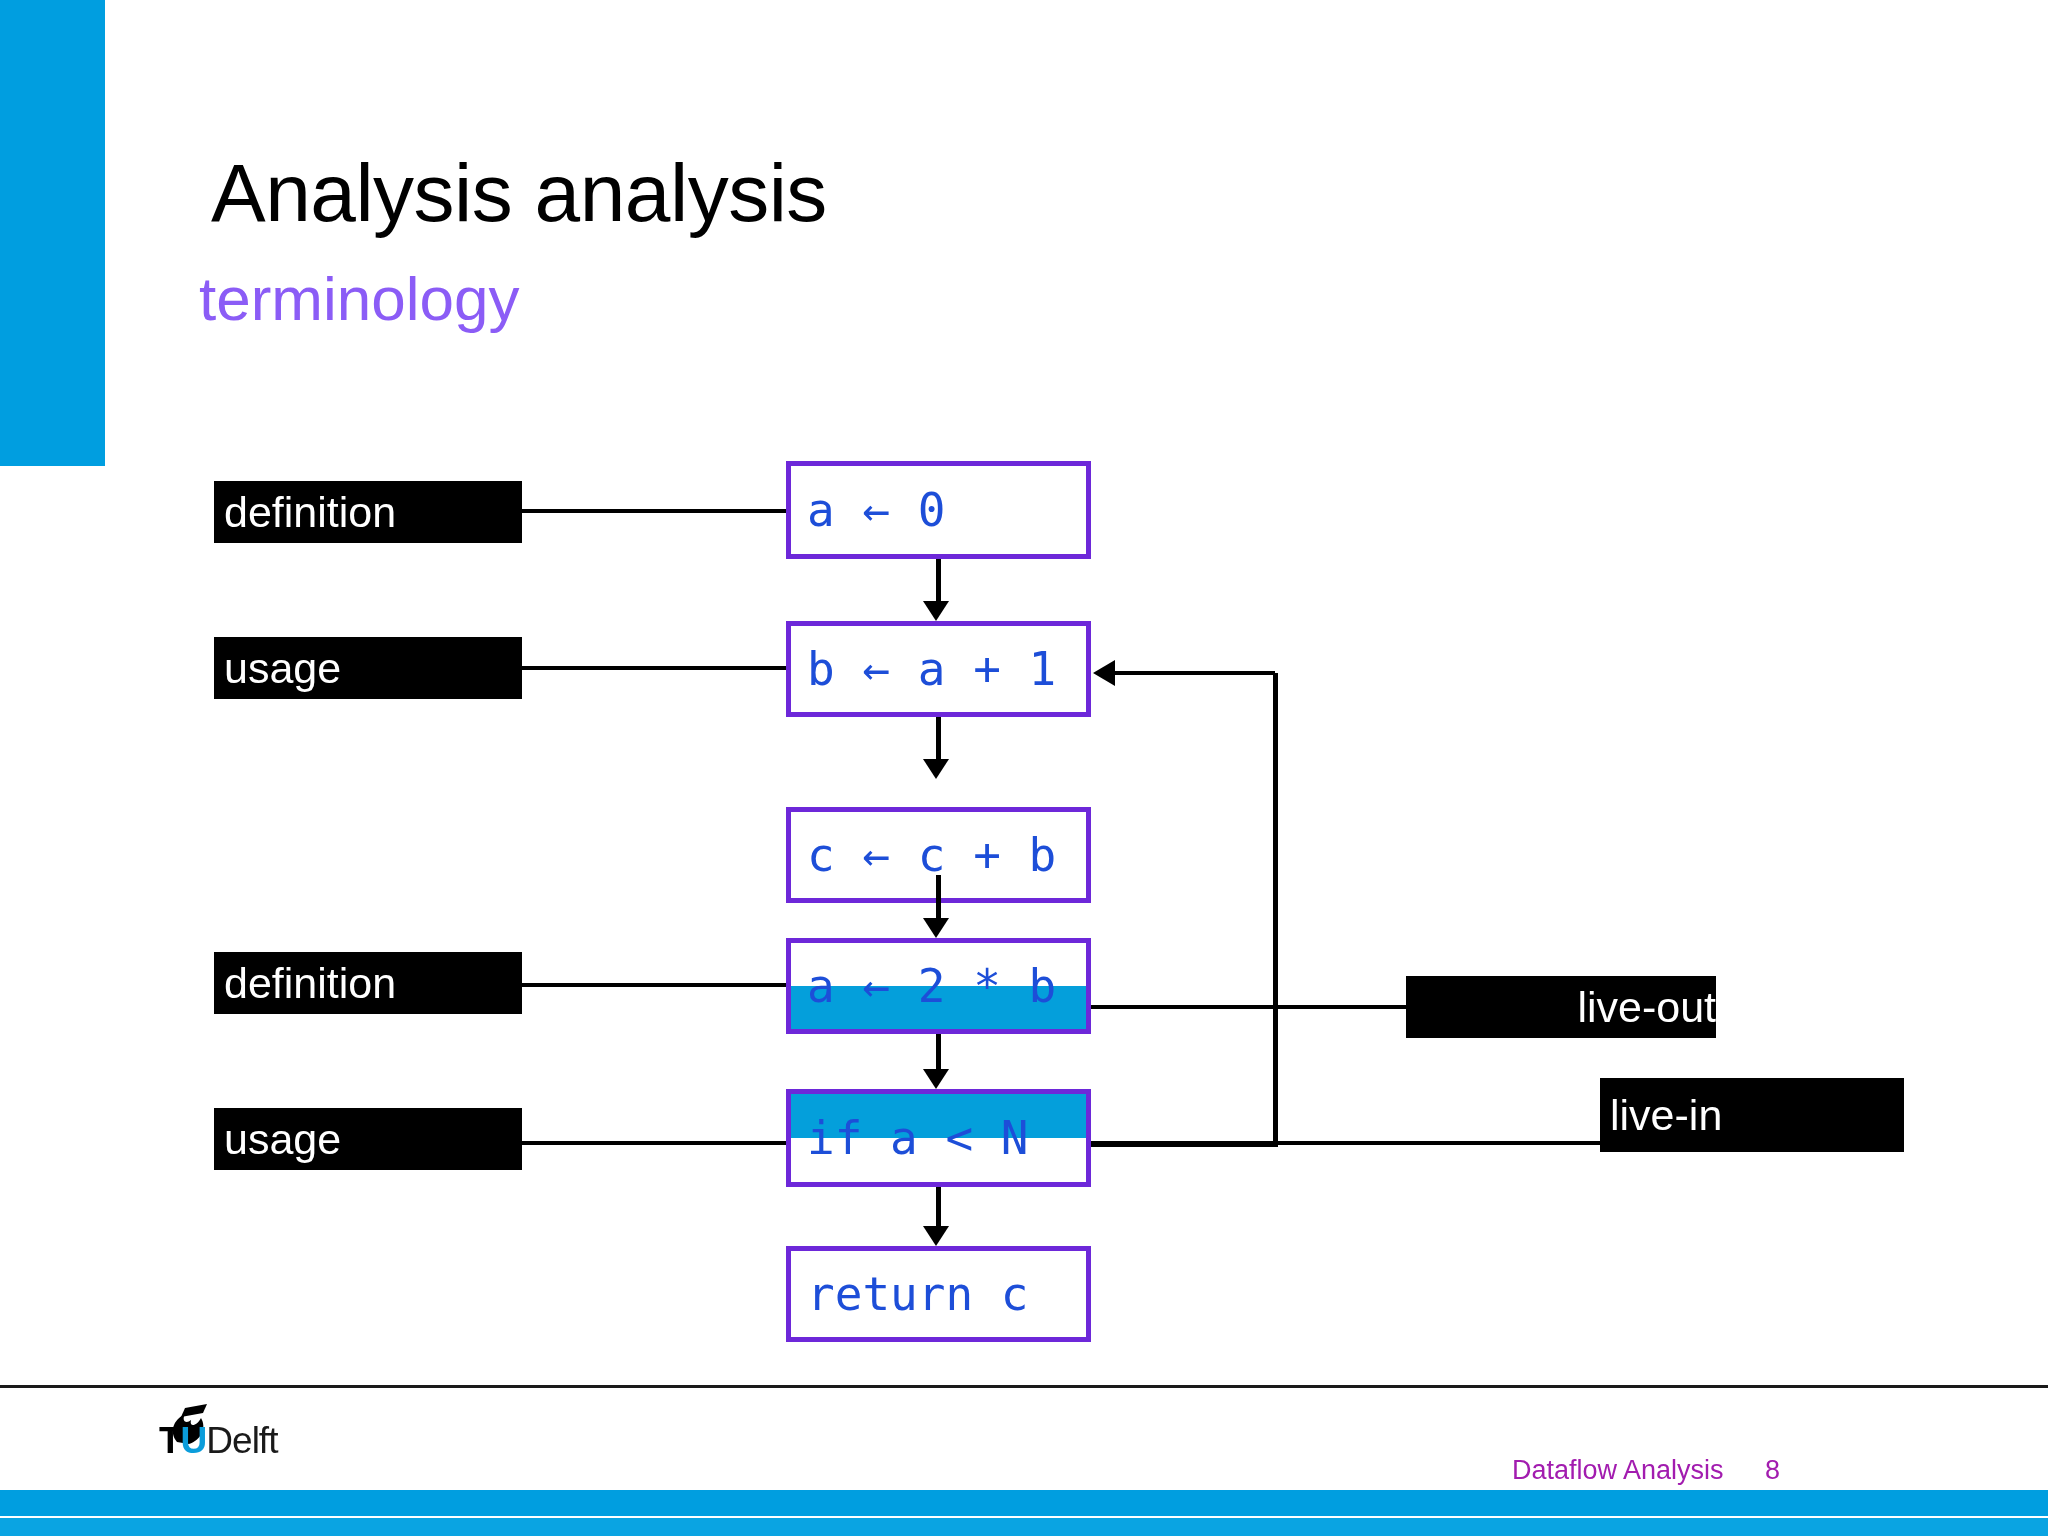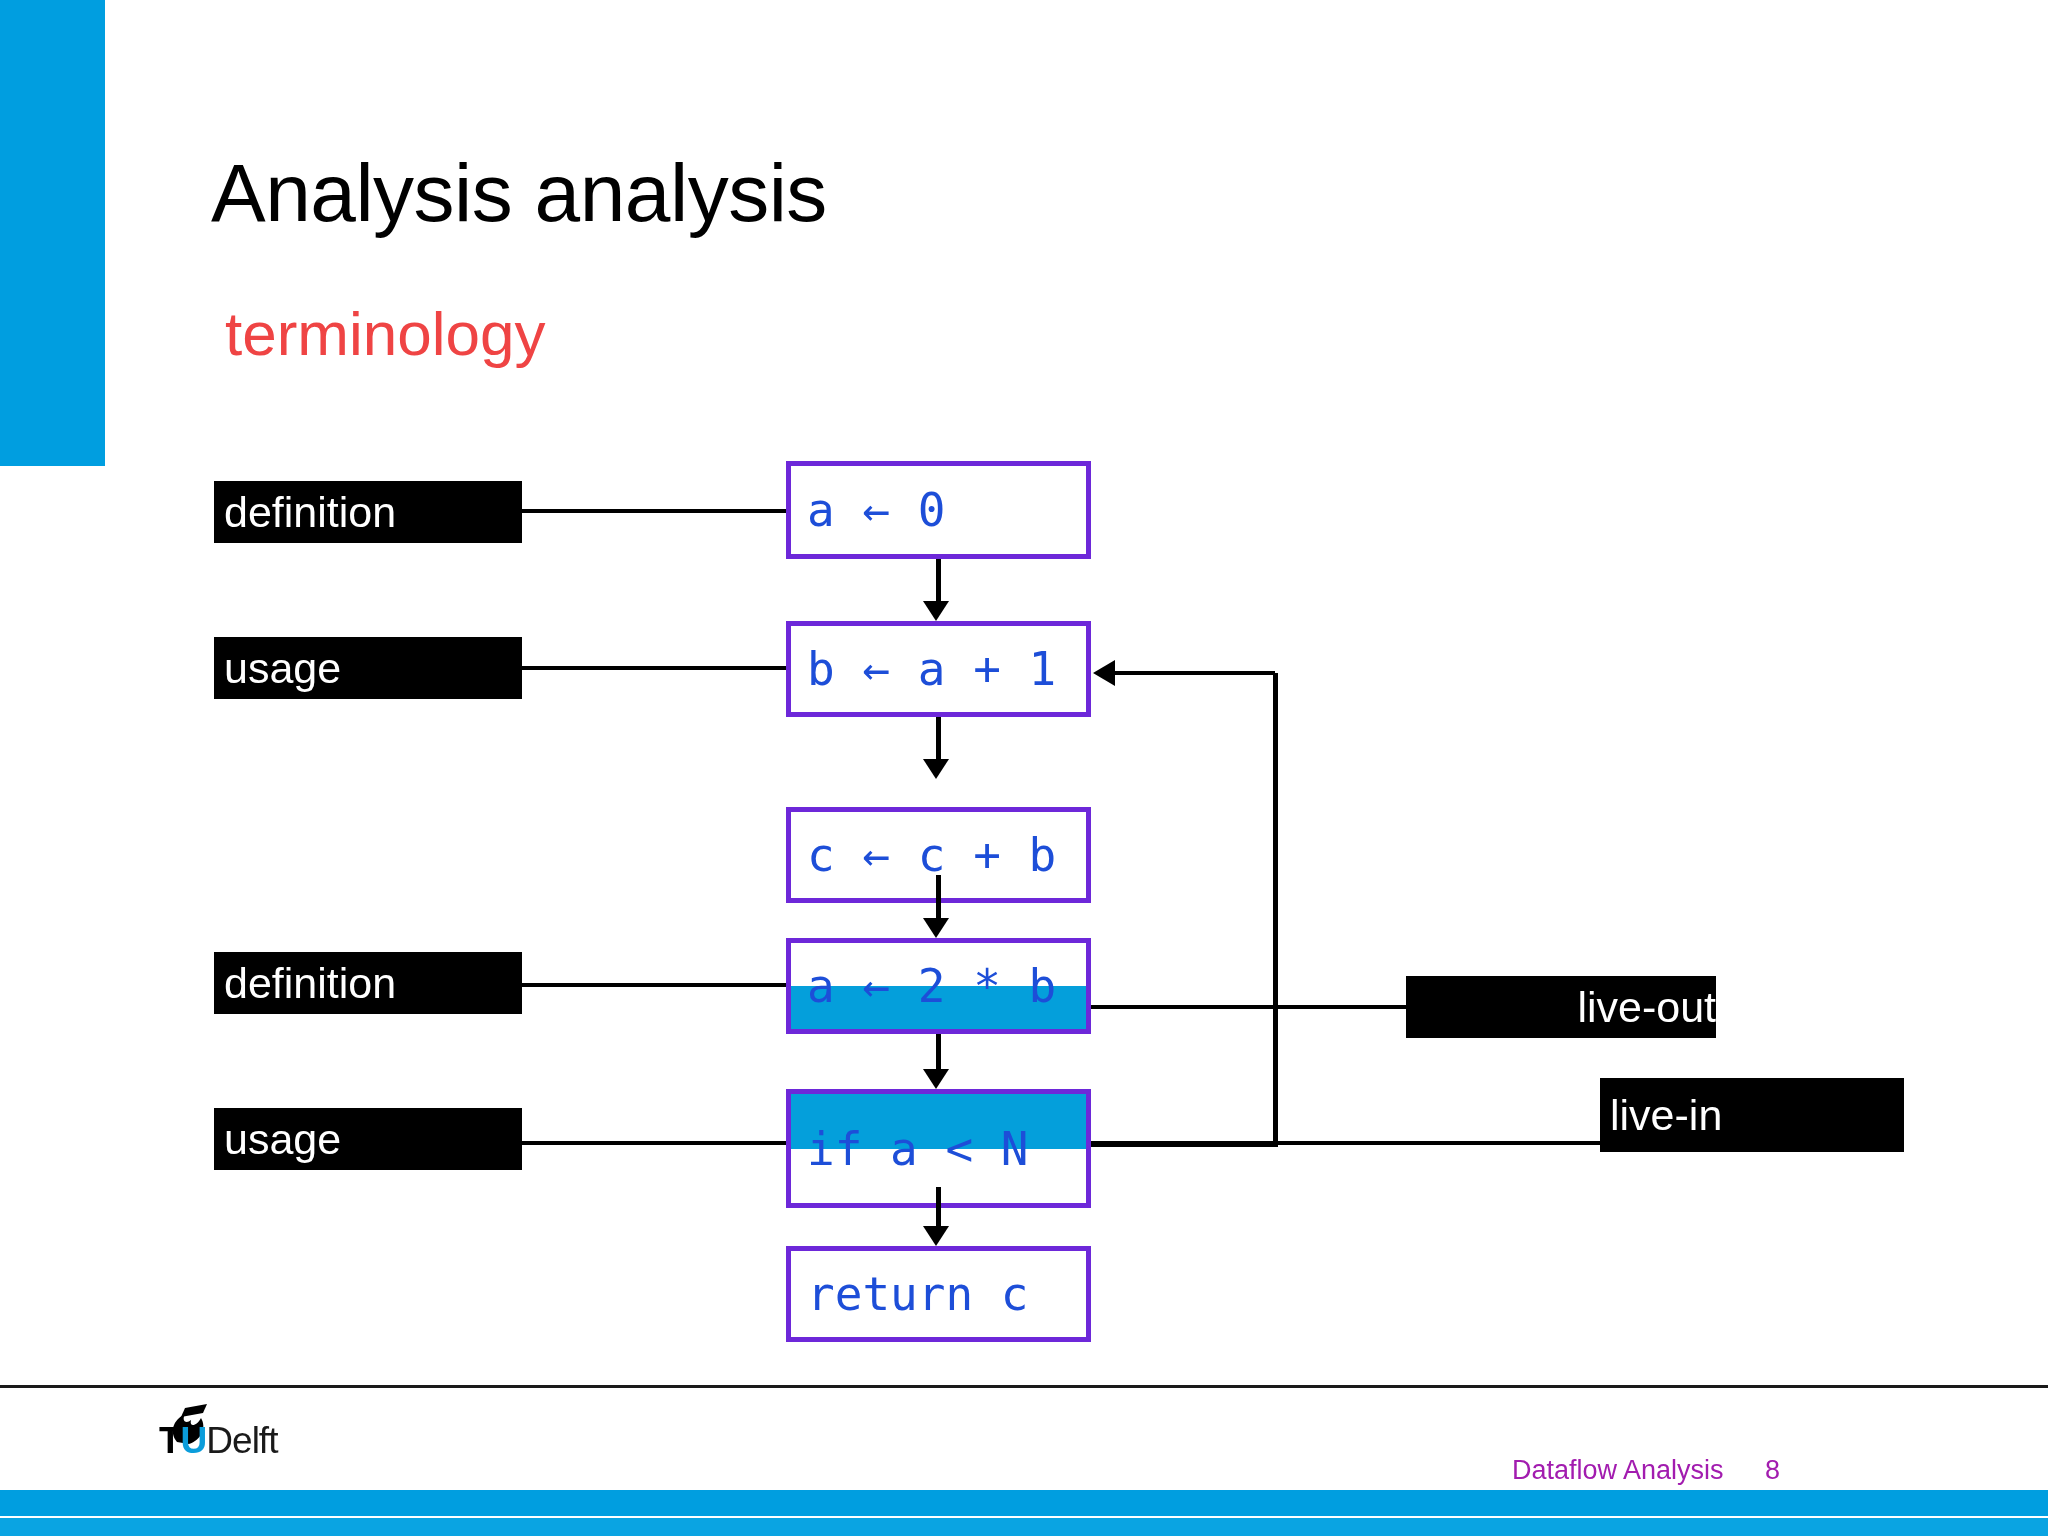--- a/index.html
+++ b/index.html
@@ -59,28 +59,27 @@
     top: 152px;
     font-size: 82px;
     line-height: 1.0;
     color: #000000;
     font-weight: 400;
     letter-spacing: -0.5px;
     white-space: nowrap;
   }
   .slide-subtitle {
     position: absolute;
-    left: 225px;
+    left: 199px;
     top: 268px;
     font-size: 62px;
     line-height: 1.0;
-    color: #ef4444;
+    color: #8b5cf6;
     font-weight: 400;
     white-space: nowrap;
-    margin-top: 35px;
   }
 
   
   .cfg-box {
     position: absolute;
     box-sizing: border-box;
     border: 5px solid #6d28d9;
     background: #ffffff;
     font-family: "DejaVu Sans Mono", monospace;
     font-size: 46px;
@@ -201,21 +200,21 @@
 
   <div class="cfg-box" style="left:786px; top:779px; width:305px; height:96px;margin-top:28px;">
     <span class="code">c ← c + b</span>
   </div>
 
   <div class="cfg-box" style="left:786px; top:938px; width:305px; height:96px;">
     <span class="hl hl-bottom"></span>
     <span class="code">a ← 2 * b</span>
   </div>
 
-  <div class="cfg-box" style="left:786px; top:1089px; width:305px; height:119px;">
+  <div class="cfg-box" style="left:786px; top:1089px; width:305px; height:98px;">
     <span class="hl hl-top"></span>
     <span class="code">if a &lt; N</span>
   </div>
 
   <div class="cfg-box" style="left:786px; top:1246px; width:305px; height:96px;">
     <span class="code">return c</span>
   </div>
 
   <div class="vline" style="left:936px; top:559px; height:44px;"></div>
   <div class="arrow-down" style="left:923px; top:601px;"></div>

